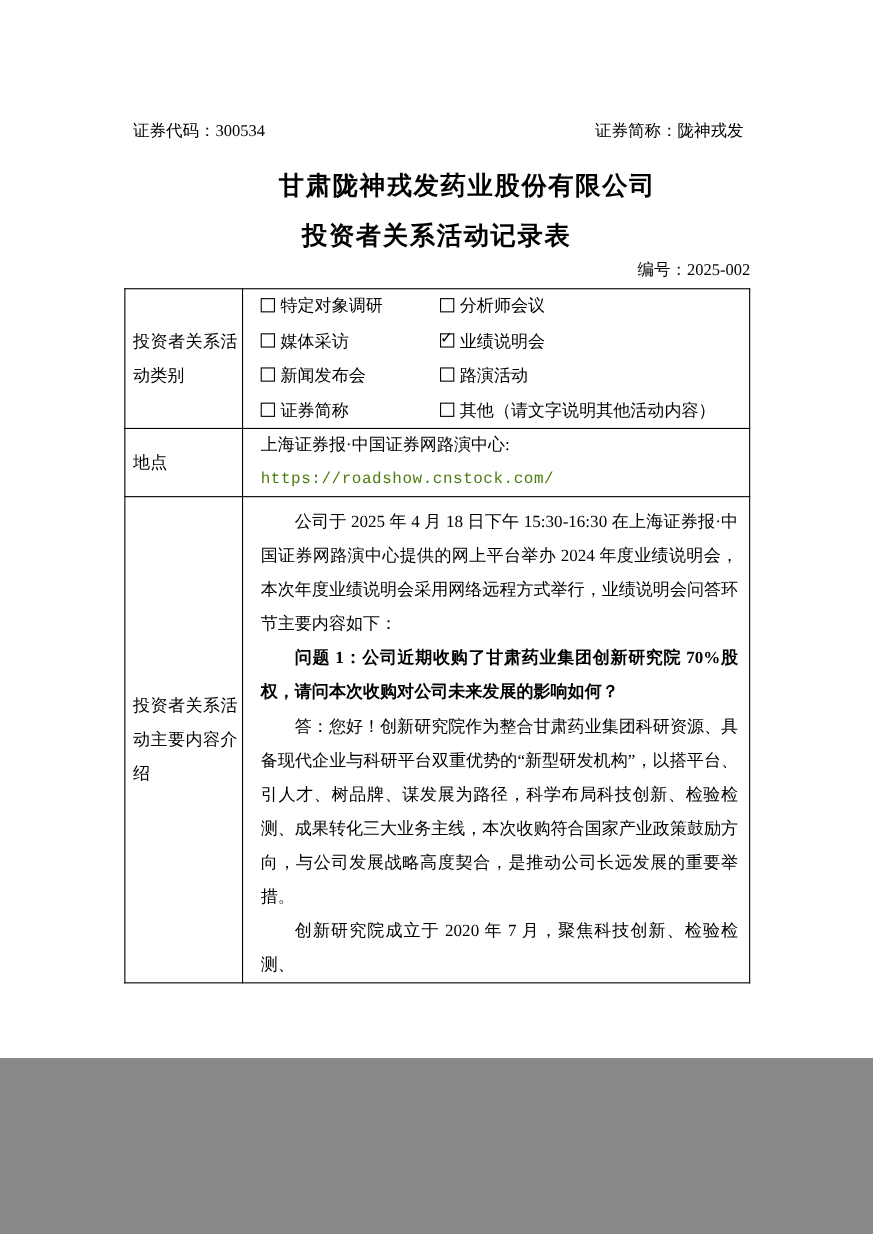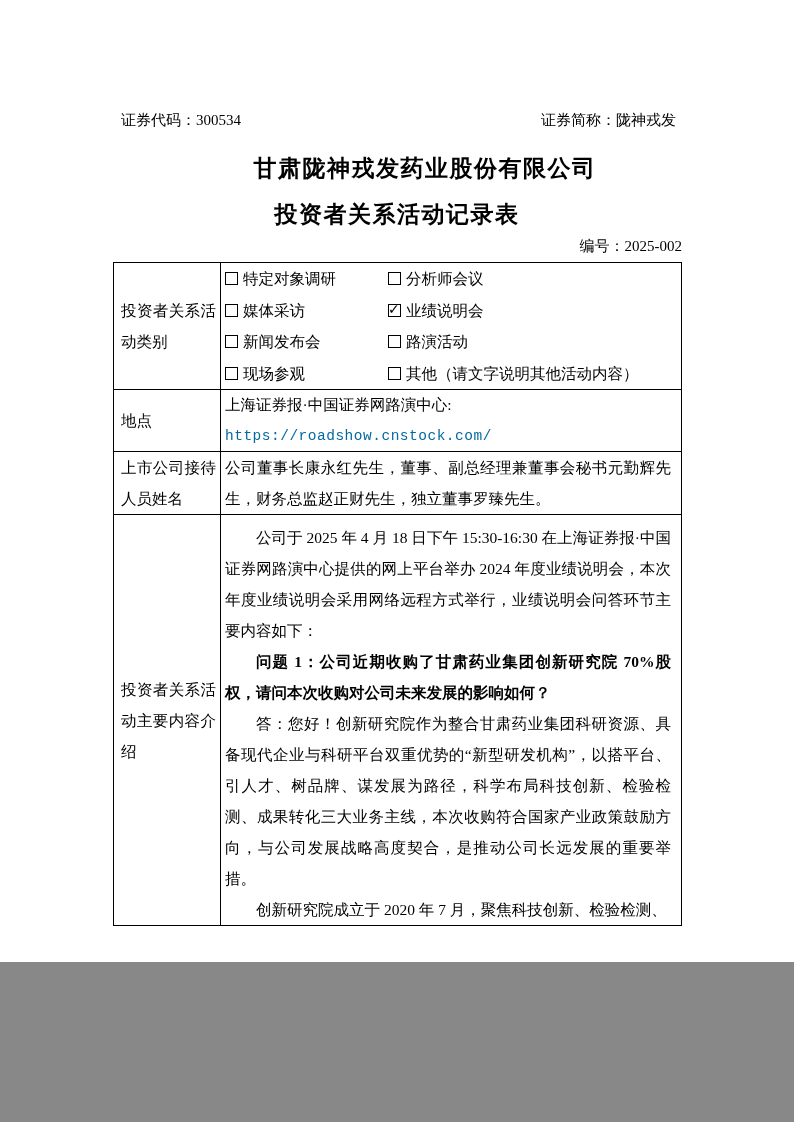--- a/index.html
+++ b/index.html
@@ -36,41 +36,41 @@
   table.rec td{
     border:1.5px solid #000;
     font-size:15.5px;vertical-align:middle;
     box-sizing:border-box;
   }
   td.lbl{
     width:107px;padding:0 4px 0 7px;
     text-align:justify;line-height:31px;
   }
   td.val{
-    padding:0 10px 0 4px;line-height:31px;
+    padding:0 10px 0 16px;line-height:31px;
   }
   
   .optgrid{
     display:grid;grid-template-columns:163px auto;
     line-height:31.5px;
   }
   .opt{white-space:nowrap;}
   .cb{
     display:inline-block;width:13px;height:13px;
     border:1.5px solid #000;box-sizing:border-box;
     margin-right:5px;vertical-align:-1px;position:relative;
   }
   .cb .tick{
     position:absolute;left:-1px;top:-3px;
     font-family:"DejaVu Sans",sans-serif;
     font-size:14px;line-height:14px;font-weight:bold;
   }
   
   .loc-line{line-height:30px;}
-  .url{font-family:"Liberation Mono","DejaVu Sans Mono",monospace;font-size:14.5px;letter-spacing:0.5px;color:#0369a1;text-decoration:none;}
+  .url{font-family:"Liberation Mono","DejaVu Sans Mono",monospace;font-size:14.5px;letter-spacing:0.5px;color:#4d7c0f;text-decoration:none;}
   
   td.content{vertical-align:top;padding-top:7px;}
   td.content p{
     margin:0;text-indent:2em;text-align:justify;line-height:31px;
   }
   td.content p.bold{font-weight:bold;}
   .justify{text-align:justify;}
 </style>
 </head>
 <body>
@@ -105,43 +105,39 @@
           <div class="opt">
             <span class="cb"><span class="tick">✓</span></span><span>业绩说明会</span>
           </div>
           <div class="opt">
             <span class="cb"></span><span>新闻发布会</span>
           </div>
           <div class="opt">
             <span class="cb"></span><span>路演活动</span>
           </div>
           <div class="opt">
-            <span class="cb"></span><span>现场参观</span>
+            <span class="cb"></span><span>证券简称</span>
           </div>
           <div class="opt">
             <span class="cb"></span><span>其他（请文字说明其他活动内容）</span>
           </div>
         </div>
       </td>
     </tr>
 
 
 
     <tr>
       <td class="lbl" height="60">地点</td>
       <td class="val">
         <div class="loc-line">上海证券报·中国证券网路演中心:</div>
         <div class="loc-line"><a class="url" href="#">https://roadshow.cnstock.com/</a></div>
       </td>
     </tr>
 
-    <tr>
-      <td class="lbl" height="60">上市公司接待人员姓名</td>
-      <td class="val justify">公司董事长康永红先生，董事、副总经理兼董事会秘书元勤辉先生，财务总监赵正财先生，独立董事罗臻先生。</td>
-    </tr>
 
     <tr>
       <td class="lbl" height="400">投资者关系活动主要内容介绍</td>
       <td class="val content">
         <p>公司于 2025 年 4 月 18 日下午 15:30-16:30 在上海证券报·中国证券网路演中心提供的网上平台举办 2024 年度业绩说明会，本次年度业绩说明会采用网络远程方式举行，业绩说明会问答环节主要内容如下：</p>
         <p class="bold">问题 1：公司近期收购了甘肃药业集团创新研究院 70%股权，请问本次收购对公司未来发展的影响如何？</p>
         <p>答：您好！创新研究院作为整合甘肃药业集团科研资源、具备现代企业与科研平台双重优势的“新型研发机构”，以搭平台、引人才、树品牌、谋发展为路径，科学布局科技创新、检验检测、成果转化三大业务主线，本次收购符合国家产业政策鼓励方向，与公司发展战略高度契合，是推动公司长远发展的重要举措。</p>
         <p>创新研究院成立于 2020 年 7 月，聚焦科技创新、检验检测、</p>
       </td>
     </tr>

